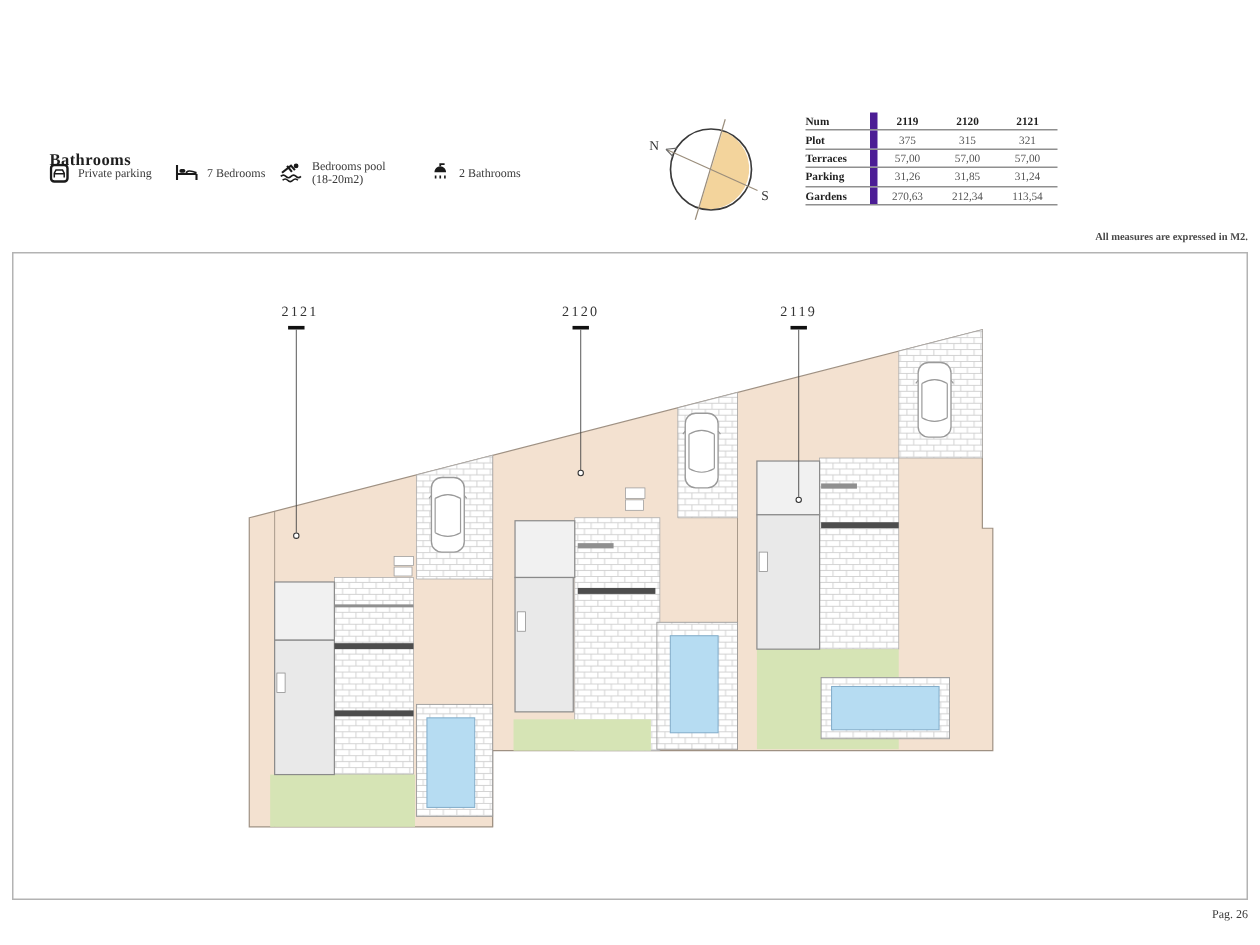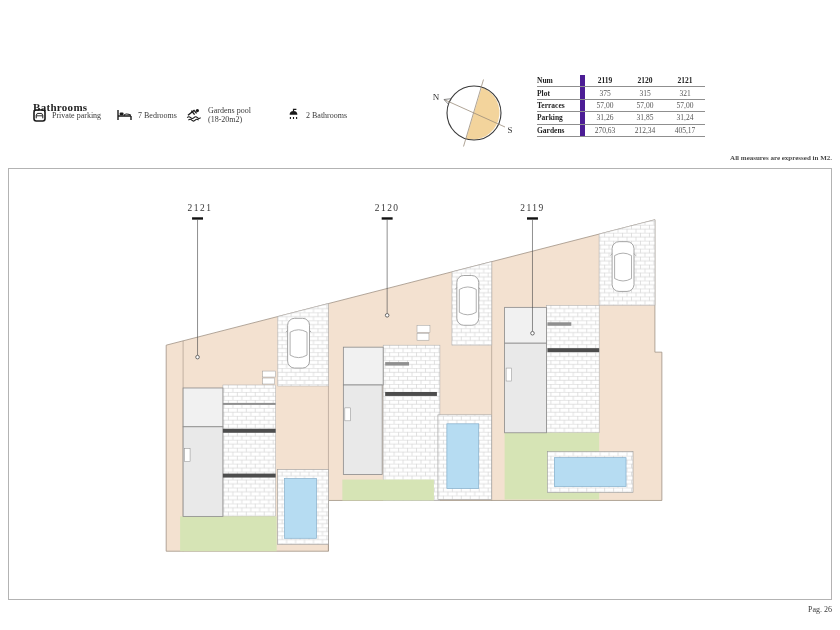--- a/index.html
+++ b/index.html
@@ -76,21 +76,21 @@
   <span class="flabel">7 Bedrooms</span>
 </div>
 
 <div class="abs feature-item" style="left:186px;">
   <svg class="ficon" width="16" height="14" viewBox="0 0 16 14">
     <circle cx="11.4" cy="2.6" r="1.6" fill="#1a1a1a"></circle>
     <path d="M2,7.2 L8,2.4 L10.6,5.4 M5.4,2.6 L8.6,6.6" class="icon-stroke" stroke-width="1.4"></path>
     <path d="M1.2,9.6 q1.7,-1.8 3.4,0 q1.7,1.8 3.4,0 q1.7,-1.8 3.4,0 q1.6,1.7 3.2,0" class="icon-stroke" stroke-width="1.1"></path>
     <path d="M2.4,12.2 q1.7,-1.8 3.4,0 q1.7,1.8 3.4,0 q1.7,-1.8 3.4,0" class="icon-stroke" stroke-width="1.1"></path>
   </svg>
-  <span class="flabel"><span>Gardens pool</span><br><span>(18-20m2)</span></span>
+  <span class="flabel"><span>Bedrooms pool</span><br><span>(18-20m2)</span></span>
 </div>
 
 <div class="abs feature-item" style="left:287px;">
   <svg class="ficon" width="13" height="14" viewBox="0 0 13 14">
     <path d="M2.6,6.8 a3.9,3.9 0 0 1 7.8,0 z" fill="#1a1a1a"></path>
     <path d="M6.5,2.9 V1.4 H9.4" class="icon-stroke" stroke-width="1.2"></path>
     <path d="M3.4,9 v2 M6.5,9 v2 M9.6,9 v2" class="icon-stroke" stroke-width="1.1"></path>
   </svg>
   <span class="flabel">2 Bathrooms</span>
 </div>
@@ -127,21 +127,21 @@
   <div class="t-row">
     <div class="t-label">Parking</div>
     <div class="t-val">31,26</div>
     <div class="t-val">31,85</div>
     <div class="t-val">31,24</div>
   </div>
   <div class="t-row">
     <div class="t-label">Gardens</div>
     <div class="t-val">270,63</div>
     <div class="t-val">212,34</div>
-    <div class="t-val">405,17</div>
+    <div class="t-val">113,54</div>
   </div>
 </div>
 <div class="abs" id="measure-note">All measures are expressed in M2.</div>
 
 <div class="abs" id="plan-frame">
   <svg width="822" height="430" viewBox="8 168 824 432">
     <defs>
       <pattern id="brick" width="9" height="8" patternUnits="userSpaceOnUse">
         <rect width="9" height="8" fill="#ffffff"></rect>
         <path d="M0,0.3 H9 M0,4.3 H9 M2.5,0.3 V4.3 M7,4.3 V8" stroke="#cdcdcd" stroke-width="0.6" fill="none"></path>

